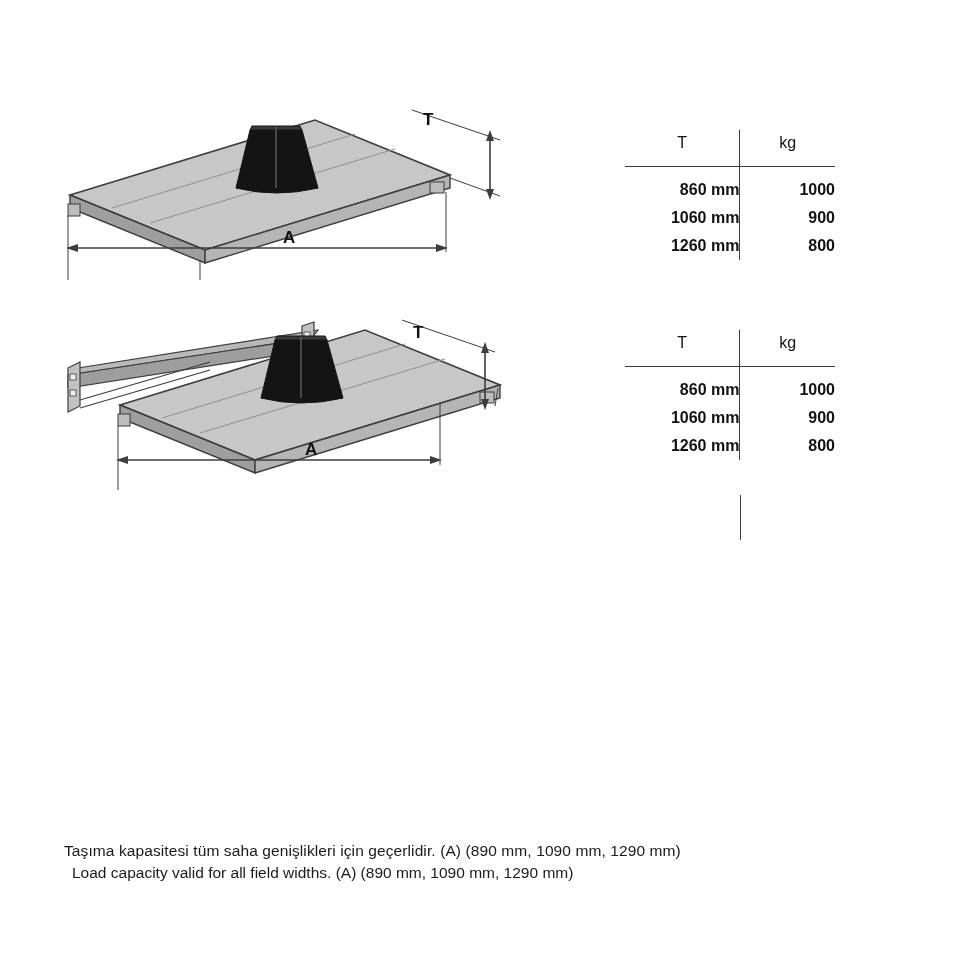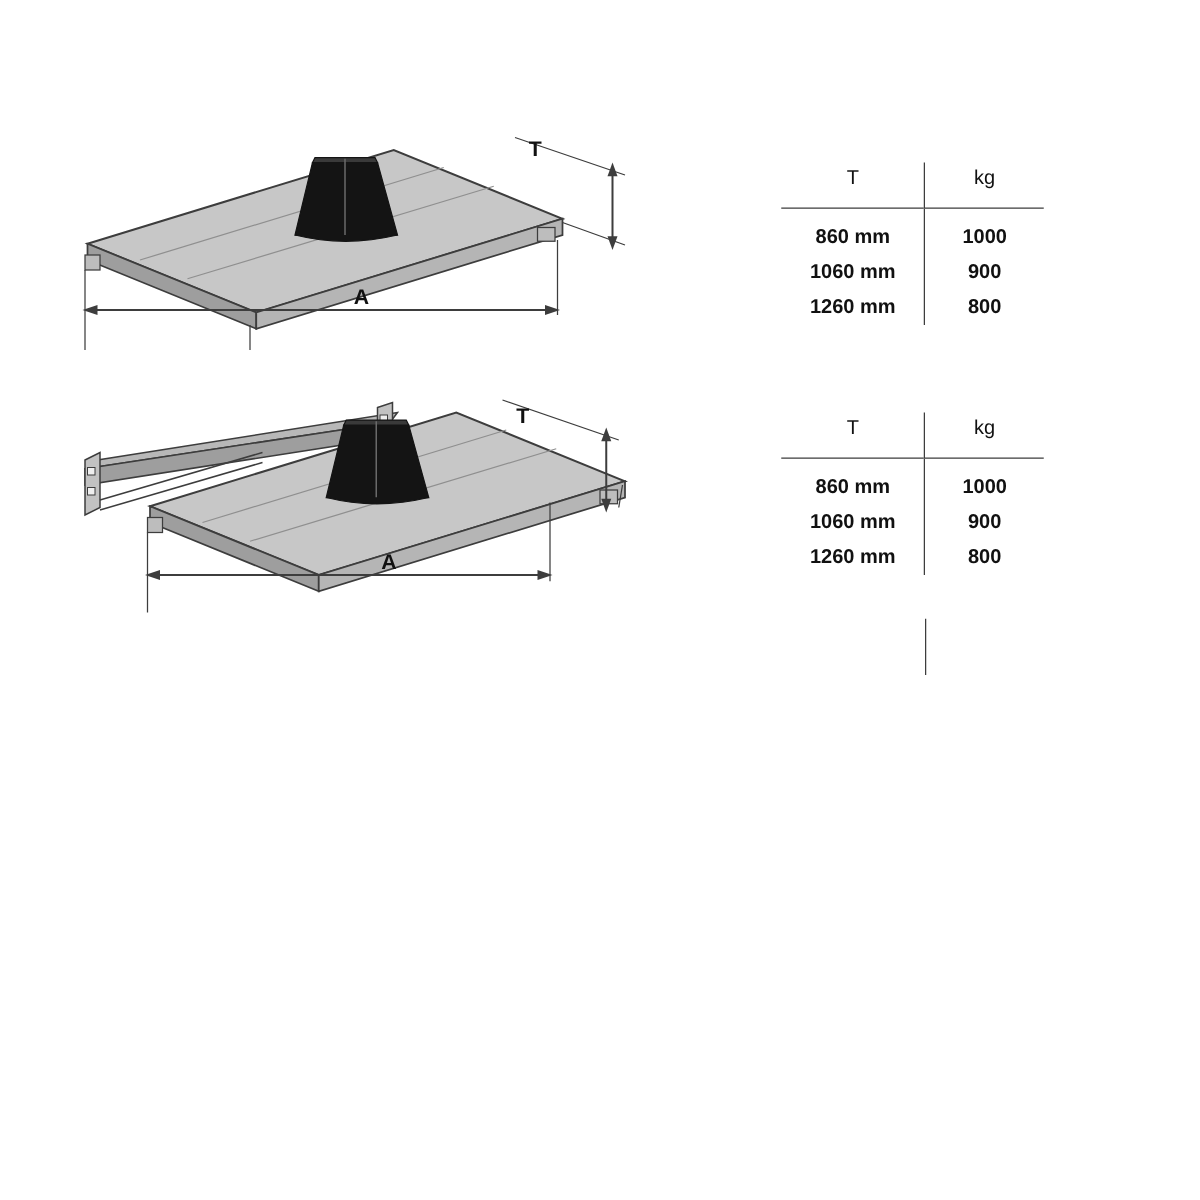--- a/index.html
+++ b/index.html
@@ -63,20 +63,21 @@
   }
   .spec-table td.col-t, .spec-table th.col-t {
     border-right: 1.5px solid #3d3d3d;
   }
   .spec-table tbody tr:first-child td {
     padding-top: 14px;
   }
   .spec-table tbody tr td {
     padding-top: 5px;
     padding-bottom: 5px;
+    text-align: right;
   }
   
   .tbl-2-ext {
     position: absolute;
     left: 740px;
     top: 495px;
     width: 0;
     height: 45px;
     border-left: 1.5px solid #3d3d3d;
   }
@@ -236,14 +237,18 @@
         </tr>
         <tr>
           <td class="col-t">1260 mm</td>
           <td class="col-kg">800</td>
         </tr>
       </tbody>
     </table>
   </div>
   <div class="tbl-2-ext"></div>
 
+  <div class="caption">
+    <div class="line line-tr">Taşıma kapasitesi tüm saha genişlikleri için geçerlidir. (A) (890 mm, 1090 mm, 1290 mm)</div>
+    <div class="line line-en">Load capacity valid for all field widths. (A) (890 mm, 1090 mm, 1290 mm)</div>
+  </div>
 
 </div>
 
 </body></html>

